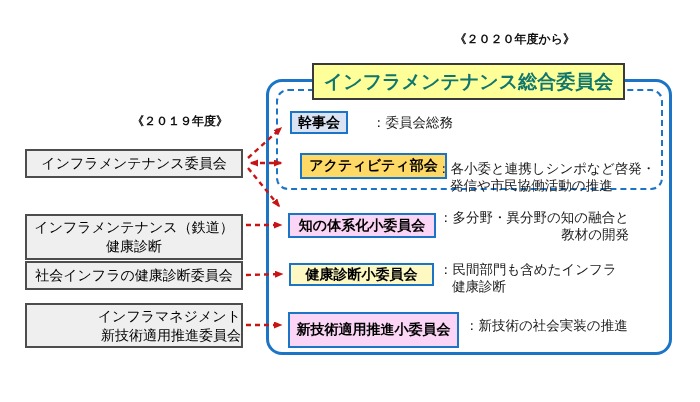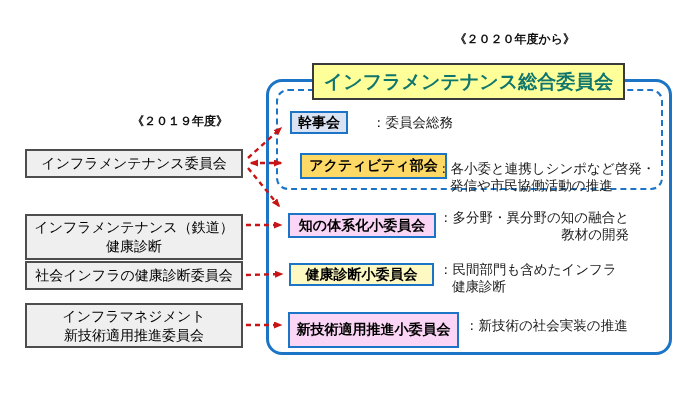--- a/index.html
+++ b/index.html
@@ -54,21 +54,21 @@
   
   .committee{
     position:absolute;left:25px;width:218px;background:#efefef;
     border:2px solid #4d4d4d;box-sizing:border-box;
     display:flex;flex-direction:column;align-items:center;justify-content:center;
     font-size:14px;line-height:19px;text-align:center;z-index:2;white-space:nowrap;
   }
   #committee-1{top:149px;height:29px;}
   #committee-2{top:202px;height:46px;margin-top:12px;}
   #committee-3{top:261px;height:29px;}
-  #committee-4{top:303px;height:45px;}
+  #committee-4{top:303px;height:45px;align-items:flex-end;}
 
   .arrow-layer{position:absolute;left:0;top:0;width:700px;height:402px;z-index:6;pointer-events:none;}
 </style>
 </head>
 <body>
 
 <div class="canvas">
 
   <div id="heading-2020" class="heading">《２０２０年度から》</div>
   <div id="heading-2019" class="heading">《２０１９年度》</div>

